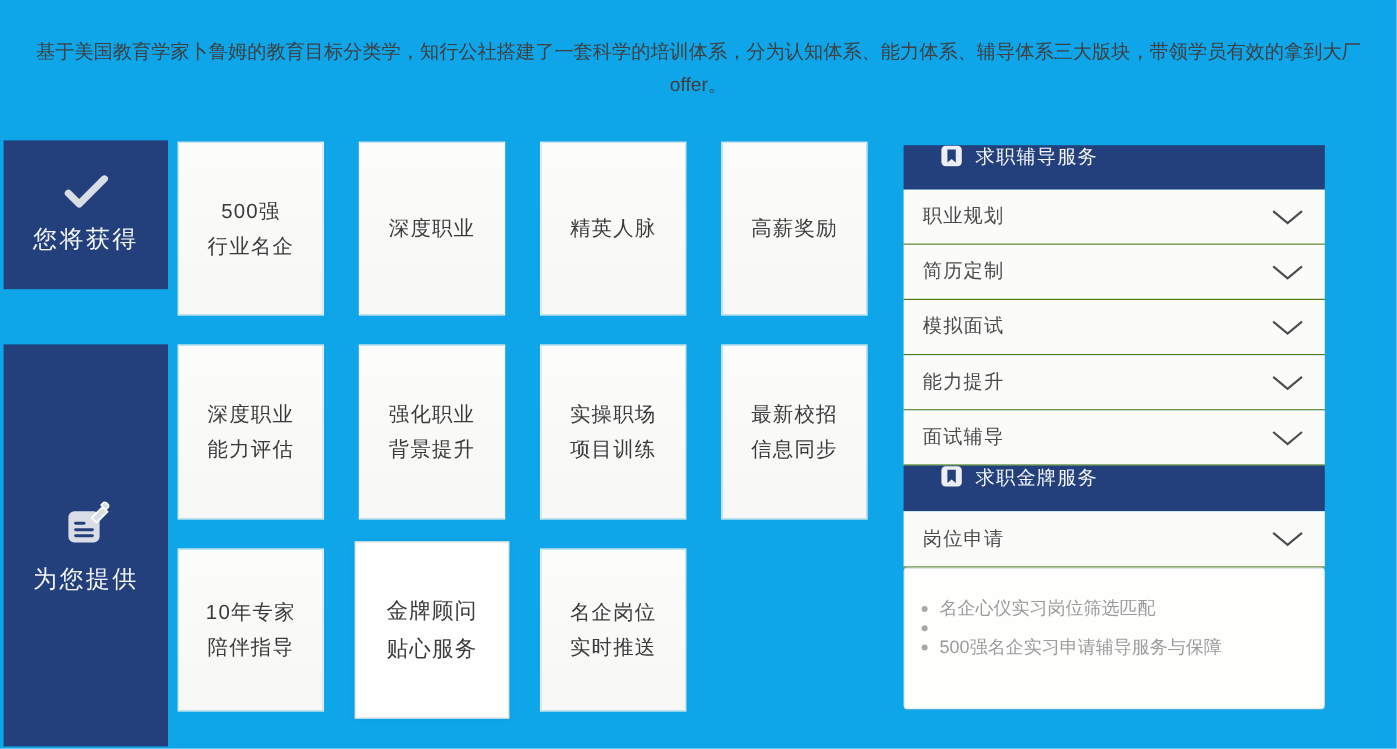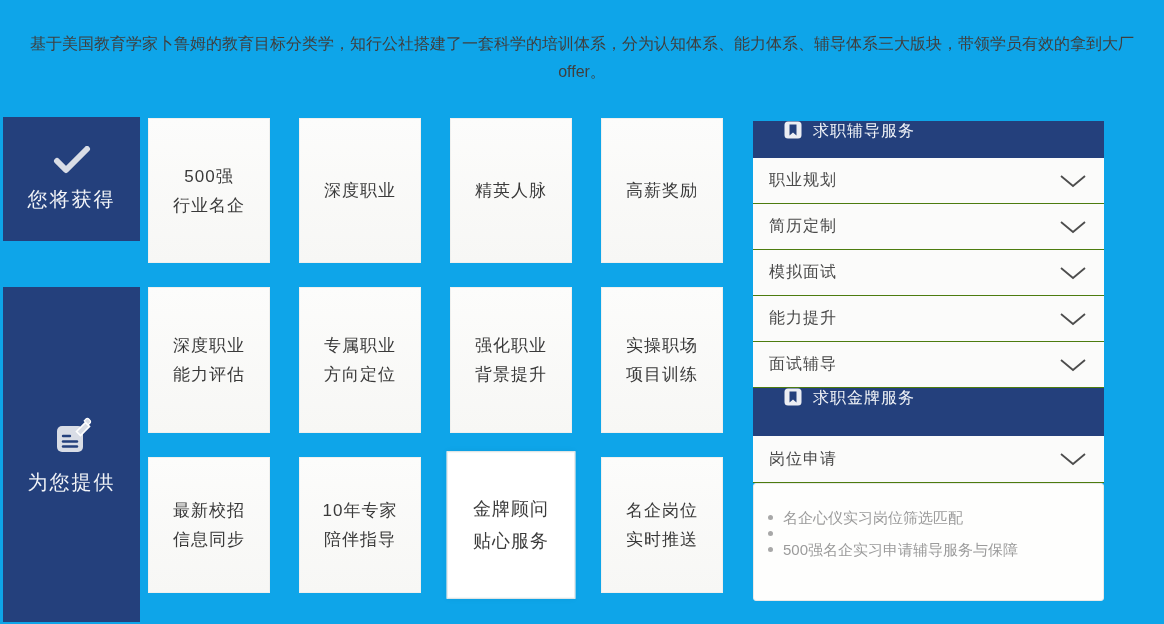--- a/index.html
+++ b/index.html
@@ -14,21 +14,21 @@
   .block-label{color:#f2f4f8;font-size:20px;letter-spacing:2px;}
   .cards{position:absolute;left:148px;top:118px;width:575px;height:476px;display:grid;
          grid-template-columns:repeat(4,1fr);grid-template-rows:145px 146px 136px;gap:24px 29px;}
   .card{background:linear-gradient(#fcfcfb,#f7f7f5);border:1px solid #f0f0ee;box-sizing:border-box;
         display:flex;align-items:center;justify-content:center;text-align:center;}
   .card span{font-size:17px;font-weight:500;color:#3a3a3a;letter-spacing:1px;line-height:29px;white-space:pre-line;}
   .card.highlight{background:#ffffff;border:1px solid #e3e3e1;transform:scale(1.055,1.085);
         box-shadow:0 0 6px rgba(0,0,0,0.05);z-index:2;}
   .panel{position:absolute;left:753px;top:121px;width:351px;}
   .panel-header{background:#24407c;height:37px;display:flex;align-items:flex-start;gap:11px;padding-left:31px;}
-  .panel-header.h2{height:48px;}
+  .panel-header.h2{height:38px;}
   .panel-header span.title{color:#f2f4f8;font-size:16px;letter-spacing:1px;}
   .acc-row{height:46px;background:#fbfbfa;border-bottom:1px solid #4d7c0f;box-sizing:border-box;
            display:flex;align-items:center;justify-content:space-between;padding:0 16px 0 16px;cursor:pointer;}
   .acc-row.tall{height:47px;font-family:Liberation Serif, serif;}
   .acc-row span{font-size:16px;color:#4a4a4a;letter-spacing:1px;}
   .bullet-box{border:1px solid #eaeae8;border-radius:3px;height:118px;box-sizing:border-box;
               background:#fefefd;padding:20px 0 0 14px;}
   .bullet-box ul{list-style:none;margin:0;padding:0;text-align:center;}
   .bullet-box li{font-size:15px;color:#9b9b9b;line-height:27px;display:flex;align-items:center;gap:10px;}
   .dot{width:5px;height:5px;border-radius:50%;background:#a8a8a8;flex:0 0 auto;}
@@ -75,24 +75,20 @@
       </div>
     <div class="card">
         <span>精英人脉</span>
       </div>
     <div class="card">
         <span>高薪奖励</span>
       </div>
     <div class="card">
         <span>深度职业
 能力评估</span>
-      </div>
-    <div class="card">
-        <span>专属职业
-方向定位</span>
       </div>
     <div class="card">
         <span>强化职业
 背景提升</span>
       </div>
     <div class="card">
         <span>实操职场
 项目训练</span>
       </div>
     <div class="card">

